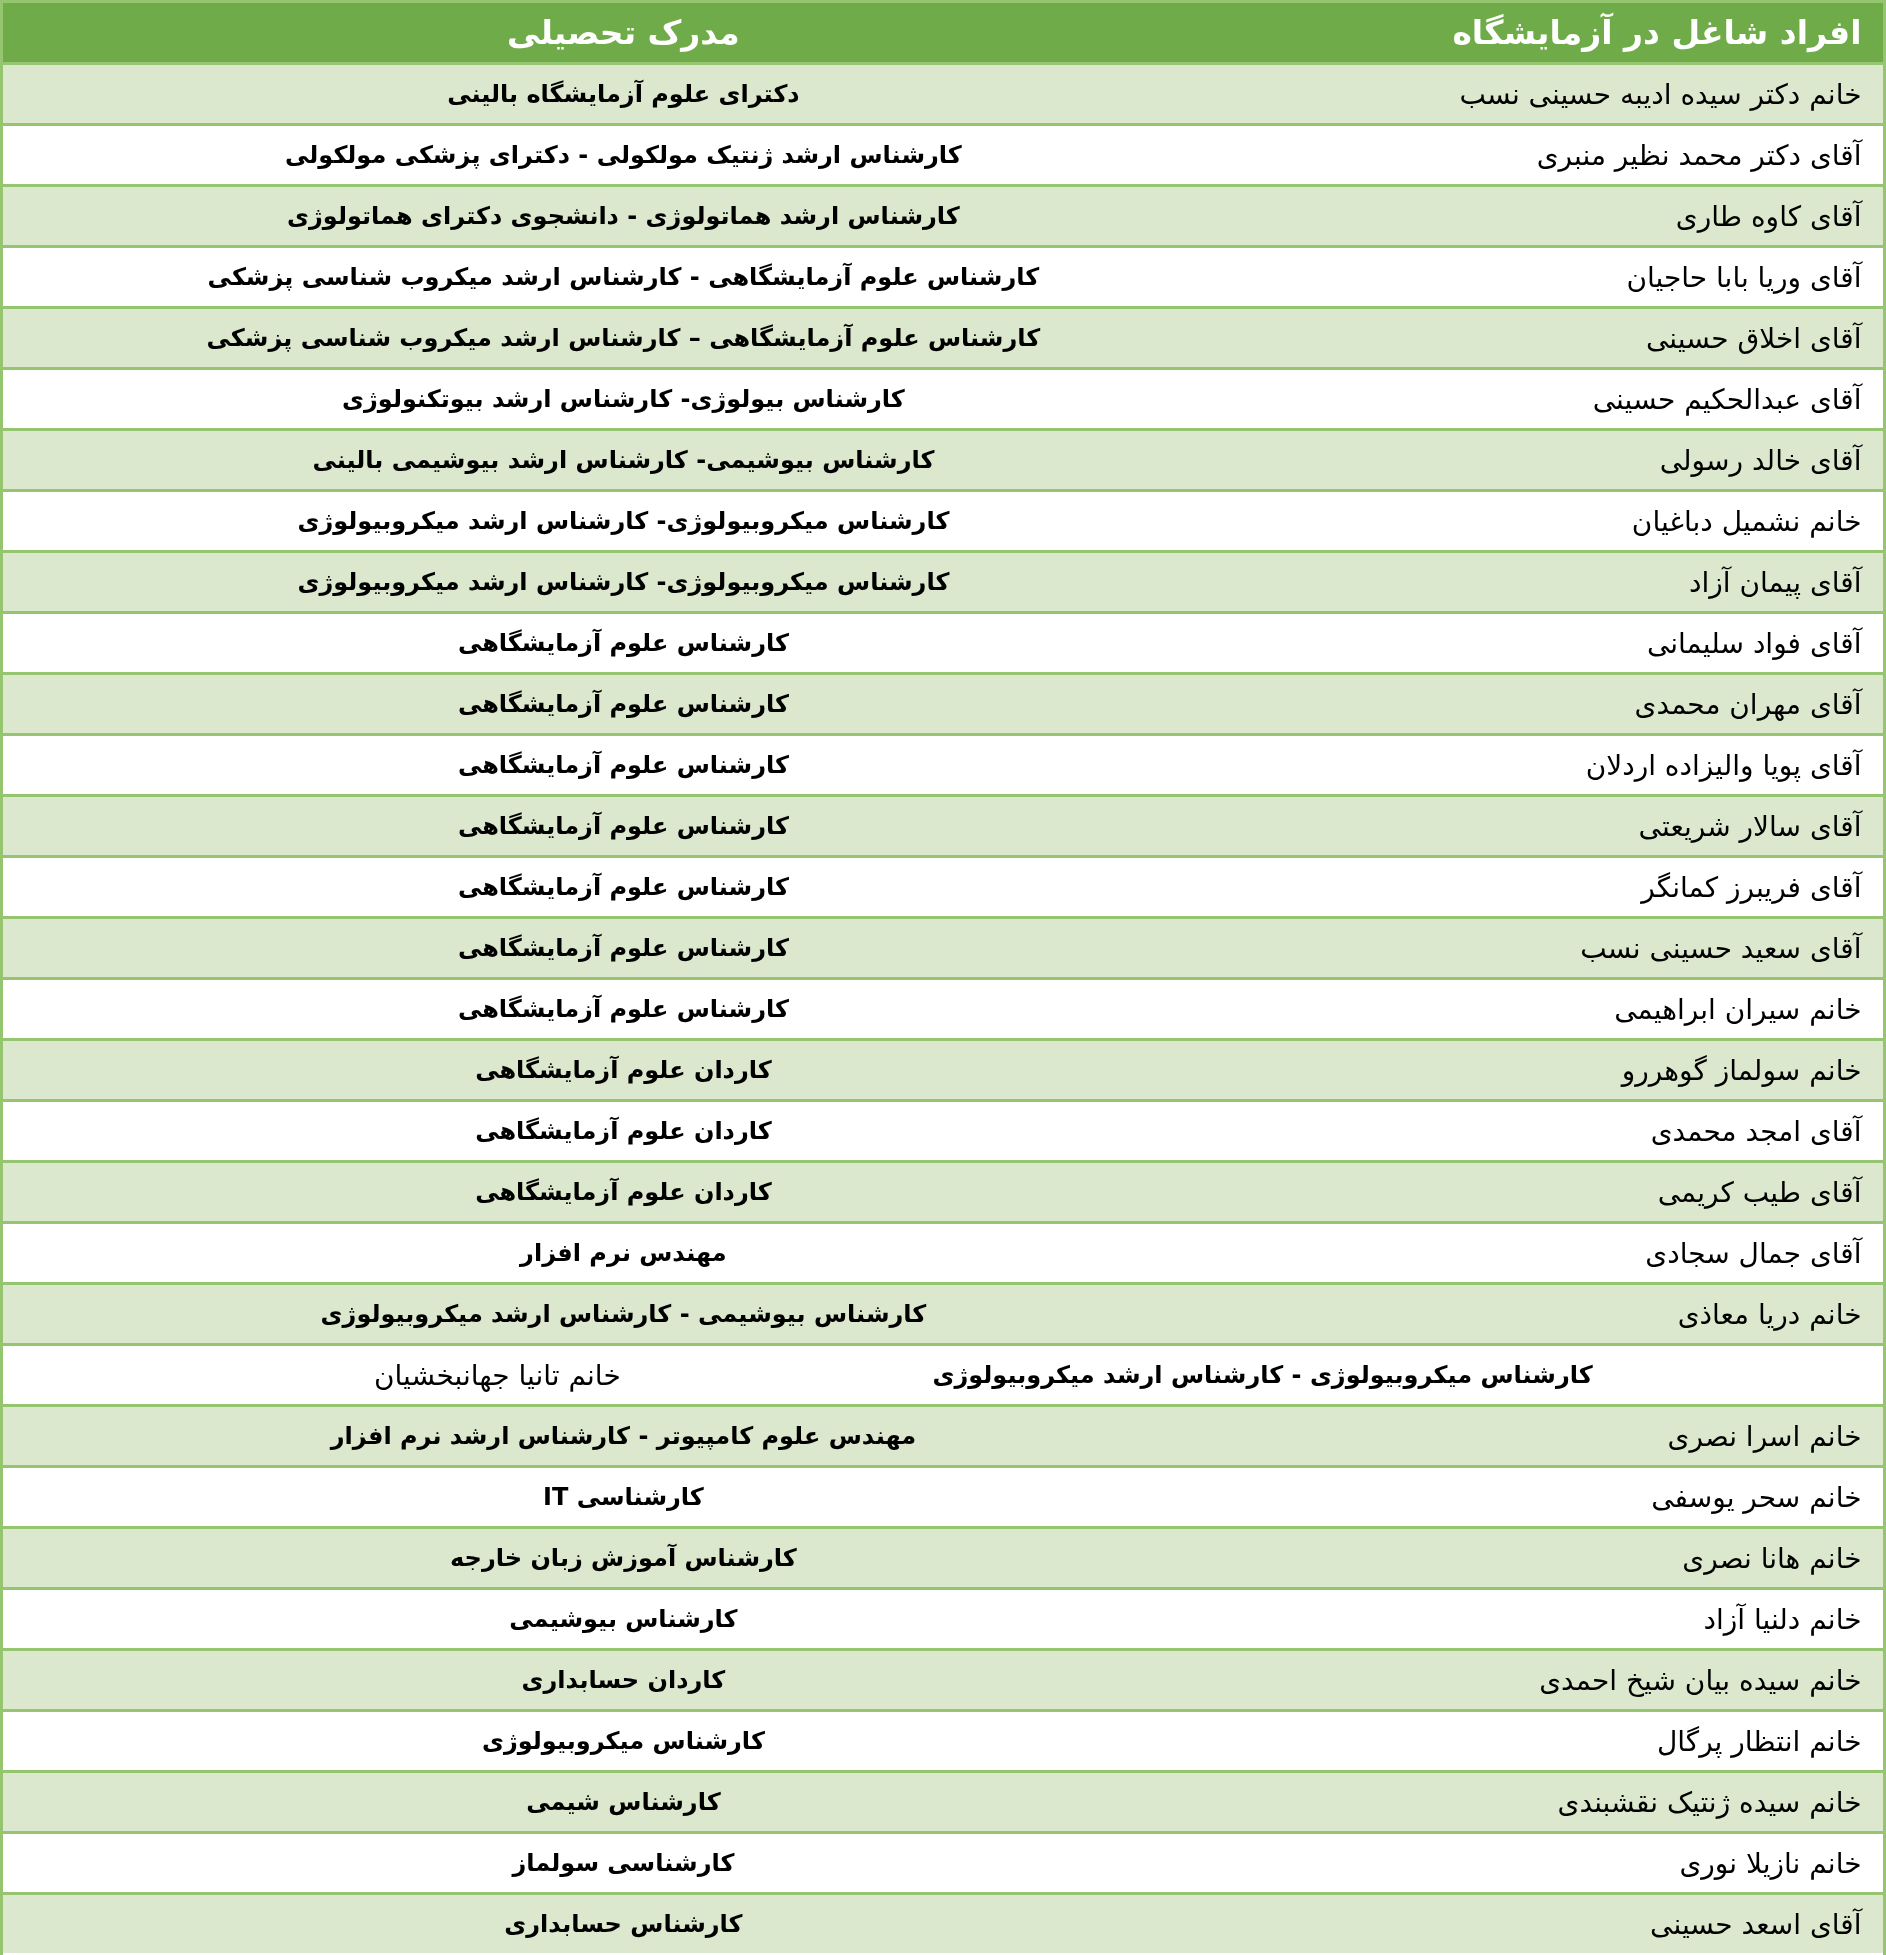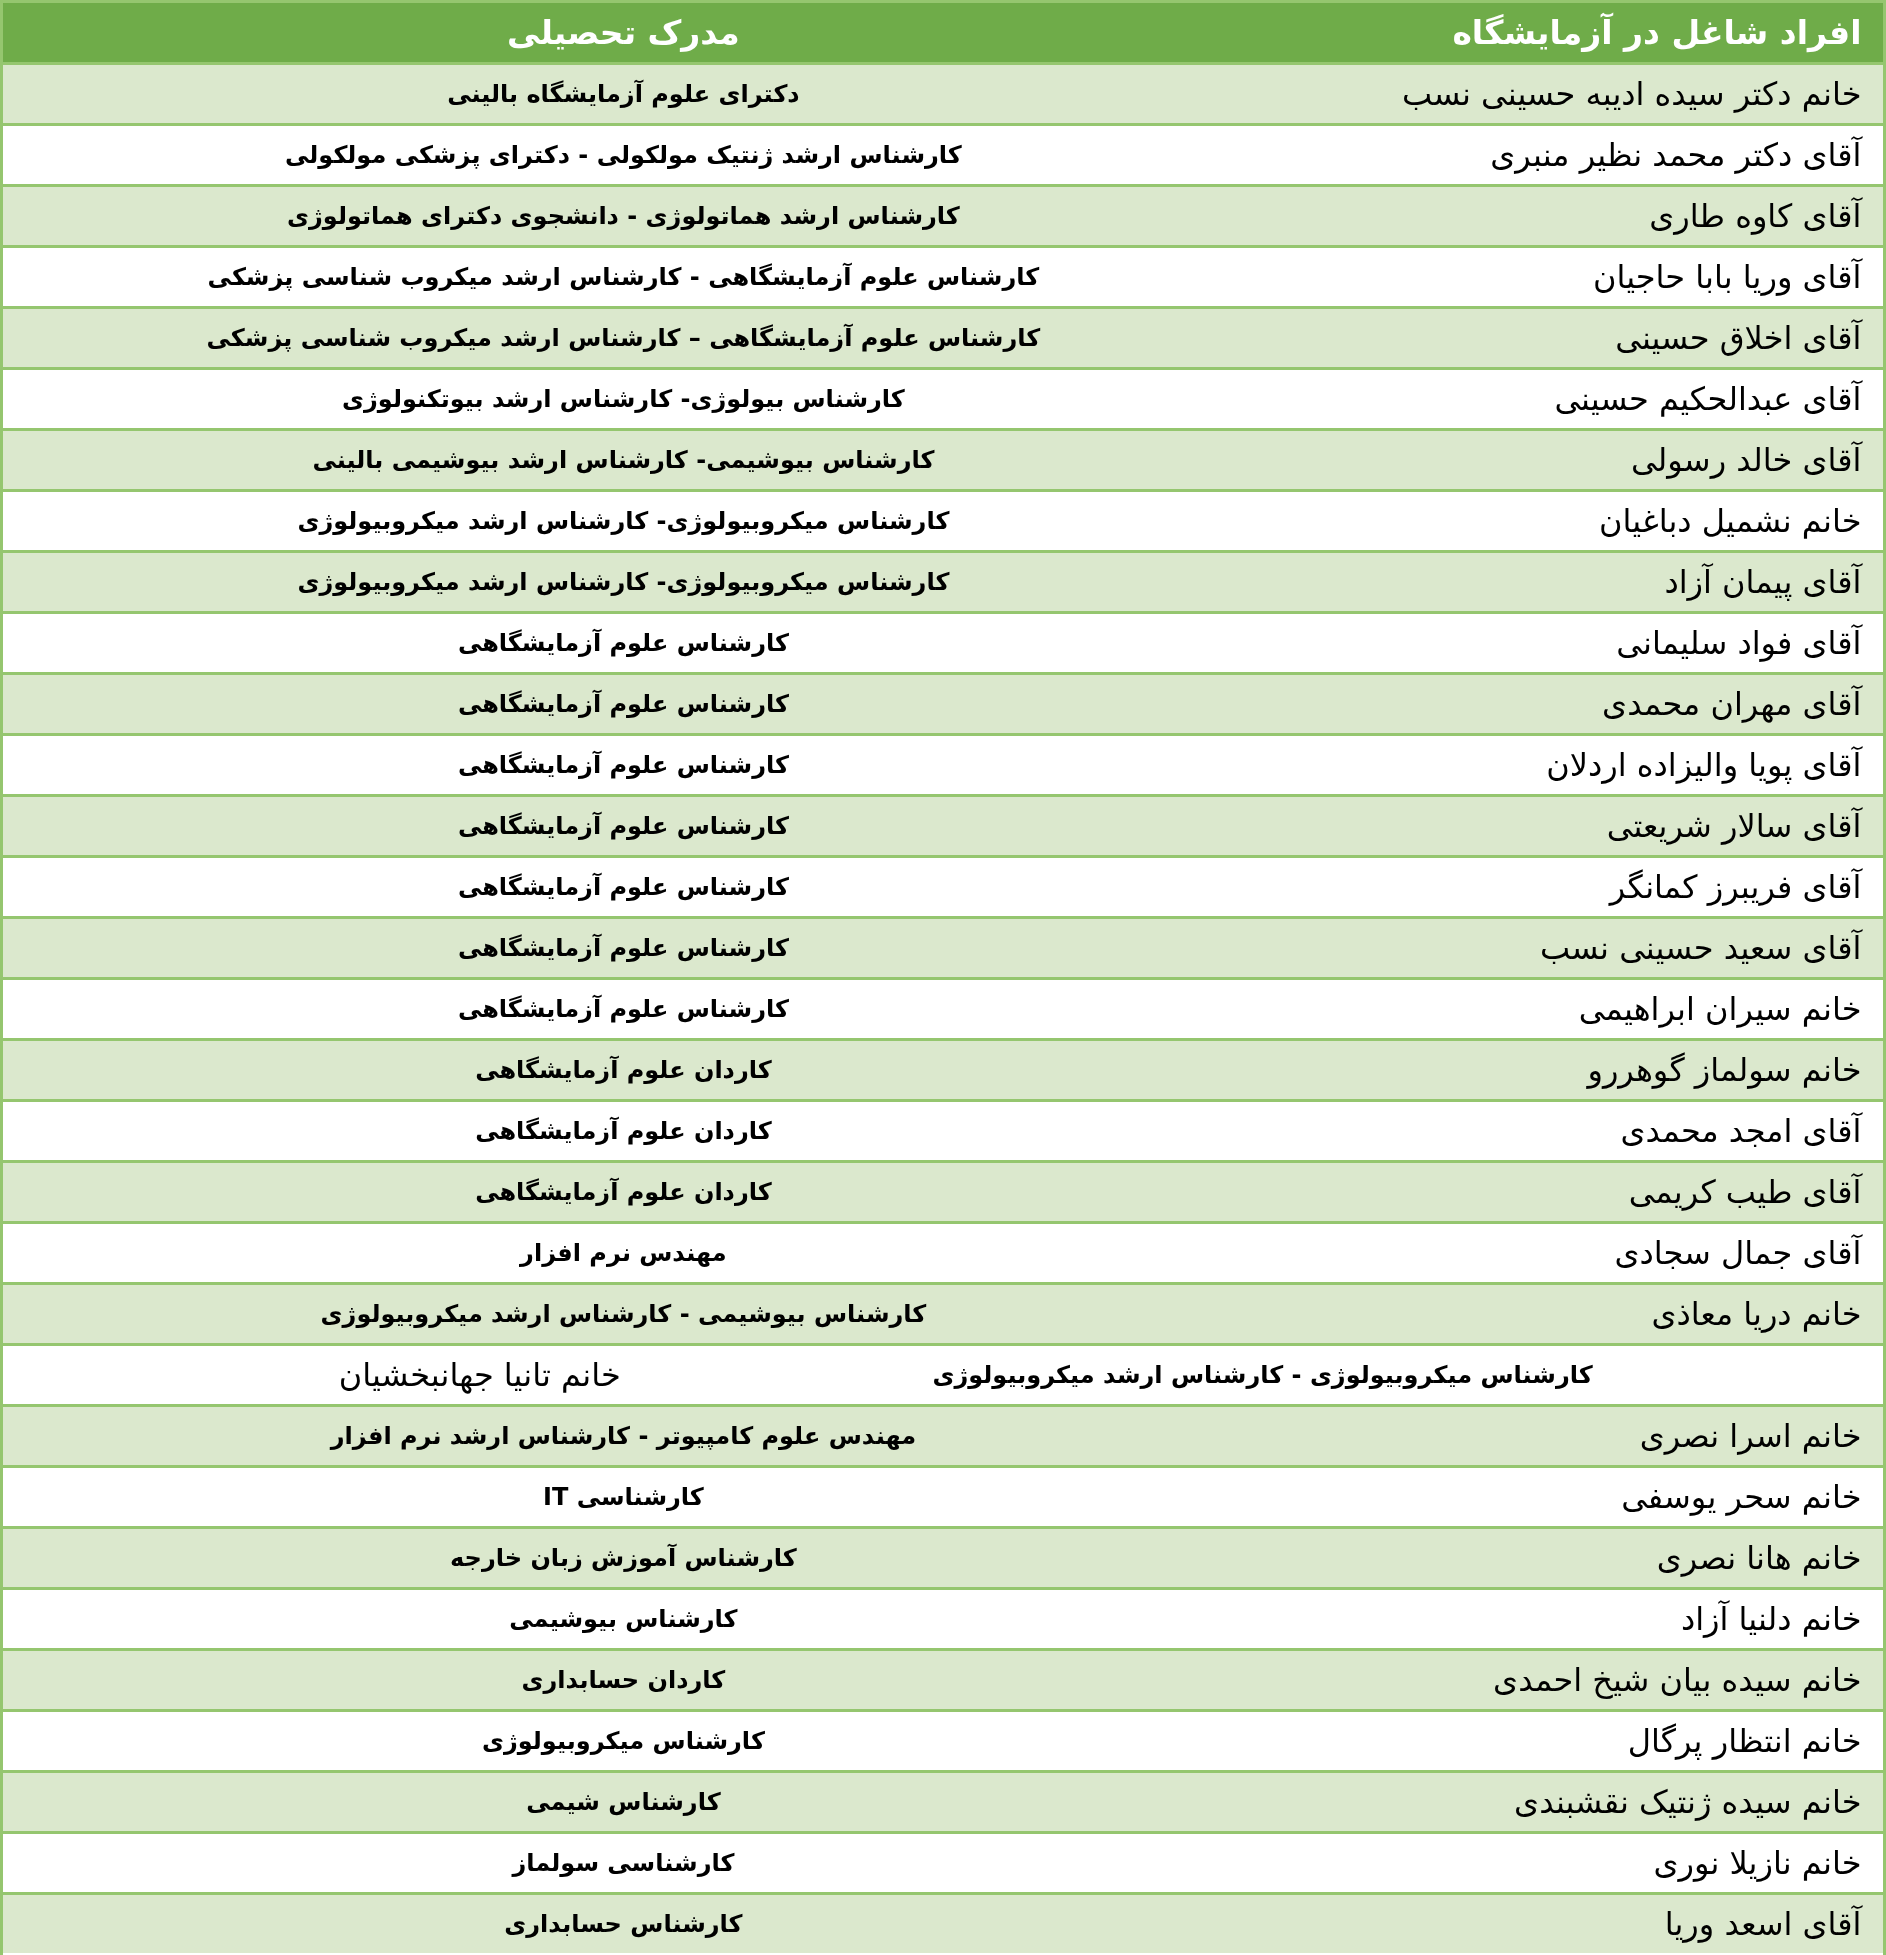--- a/index.html
+++ b/index.html
@@ -52,21 +52,21 @@
     justify-content: center;
     text-align: center;
     box-sizing: border-box;
   }
   .hcell {
     color: #ffffff;
     font-weight: bold;
     font-size: 33px;
   }
   .name-cell {
-    font-size: 32px;
+    font-size: 28px;
     color: #000000;
   }
   .degree-cell {
     font-size: 24px;
     font-weight: bold;
     color: #000000;
   }
 </style>
 </head>
 <body>
@@ -191,18 +191,18 @@
       </div>
       <div class="row band">
         <div class="cell name-col name-cell">خانم سیده ژنتیک نقشبندی</div>
         <div class="cell degree-col degree-cell">کارشناس شیمی</div>
       </div>
       <div class="row">
         <div class="cell name-col name-cell">خانم نازیلا نوری</div>
         <div class="cell degree-col degree-cell">کارشناسی سولماز</div>
       </div>
       <div class="row band">
-        <div class="cell name-col name-cell">آقای اسعد وریا</div>
+        <div class="cell name-col name-cell">آقای اسعد حسینی</div>
         <div class="cell degree-col degree-cell">کارشناس حسابداری</div>
       </div>
     </div>
 </div>
 
 
 </body></html>

